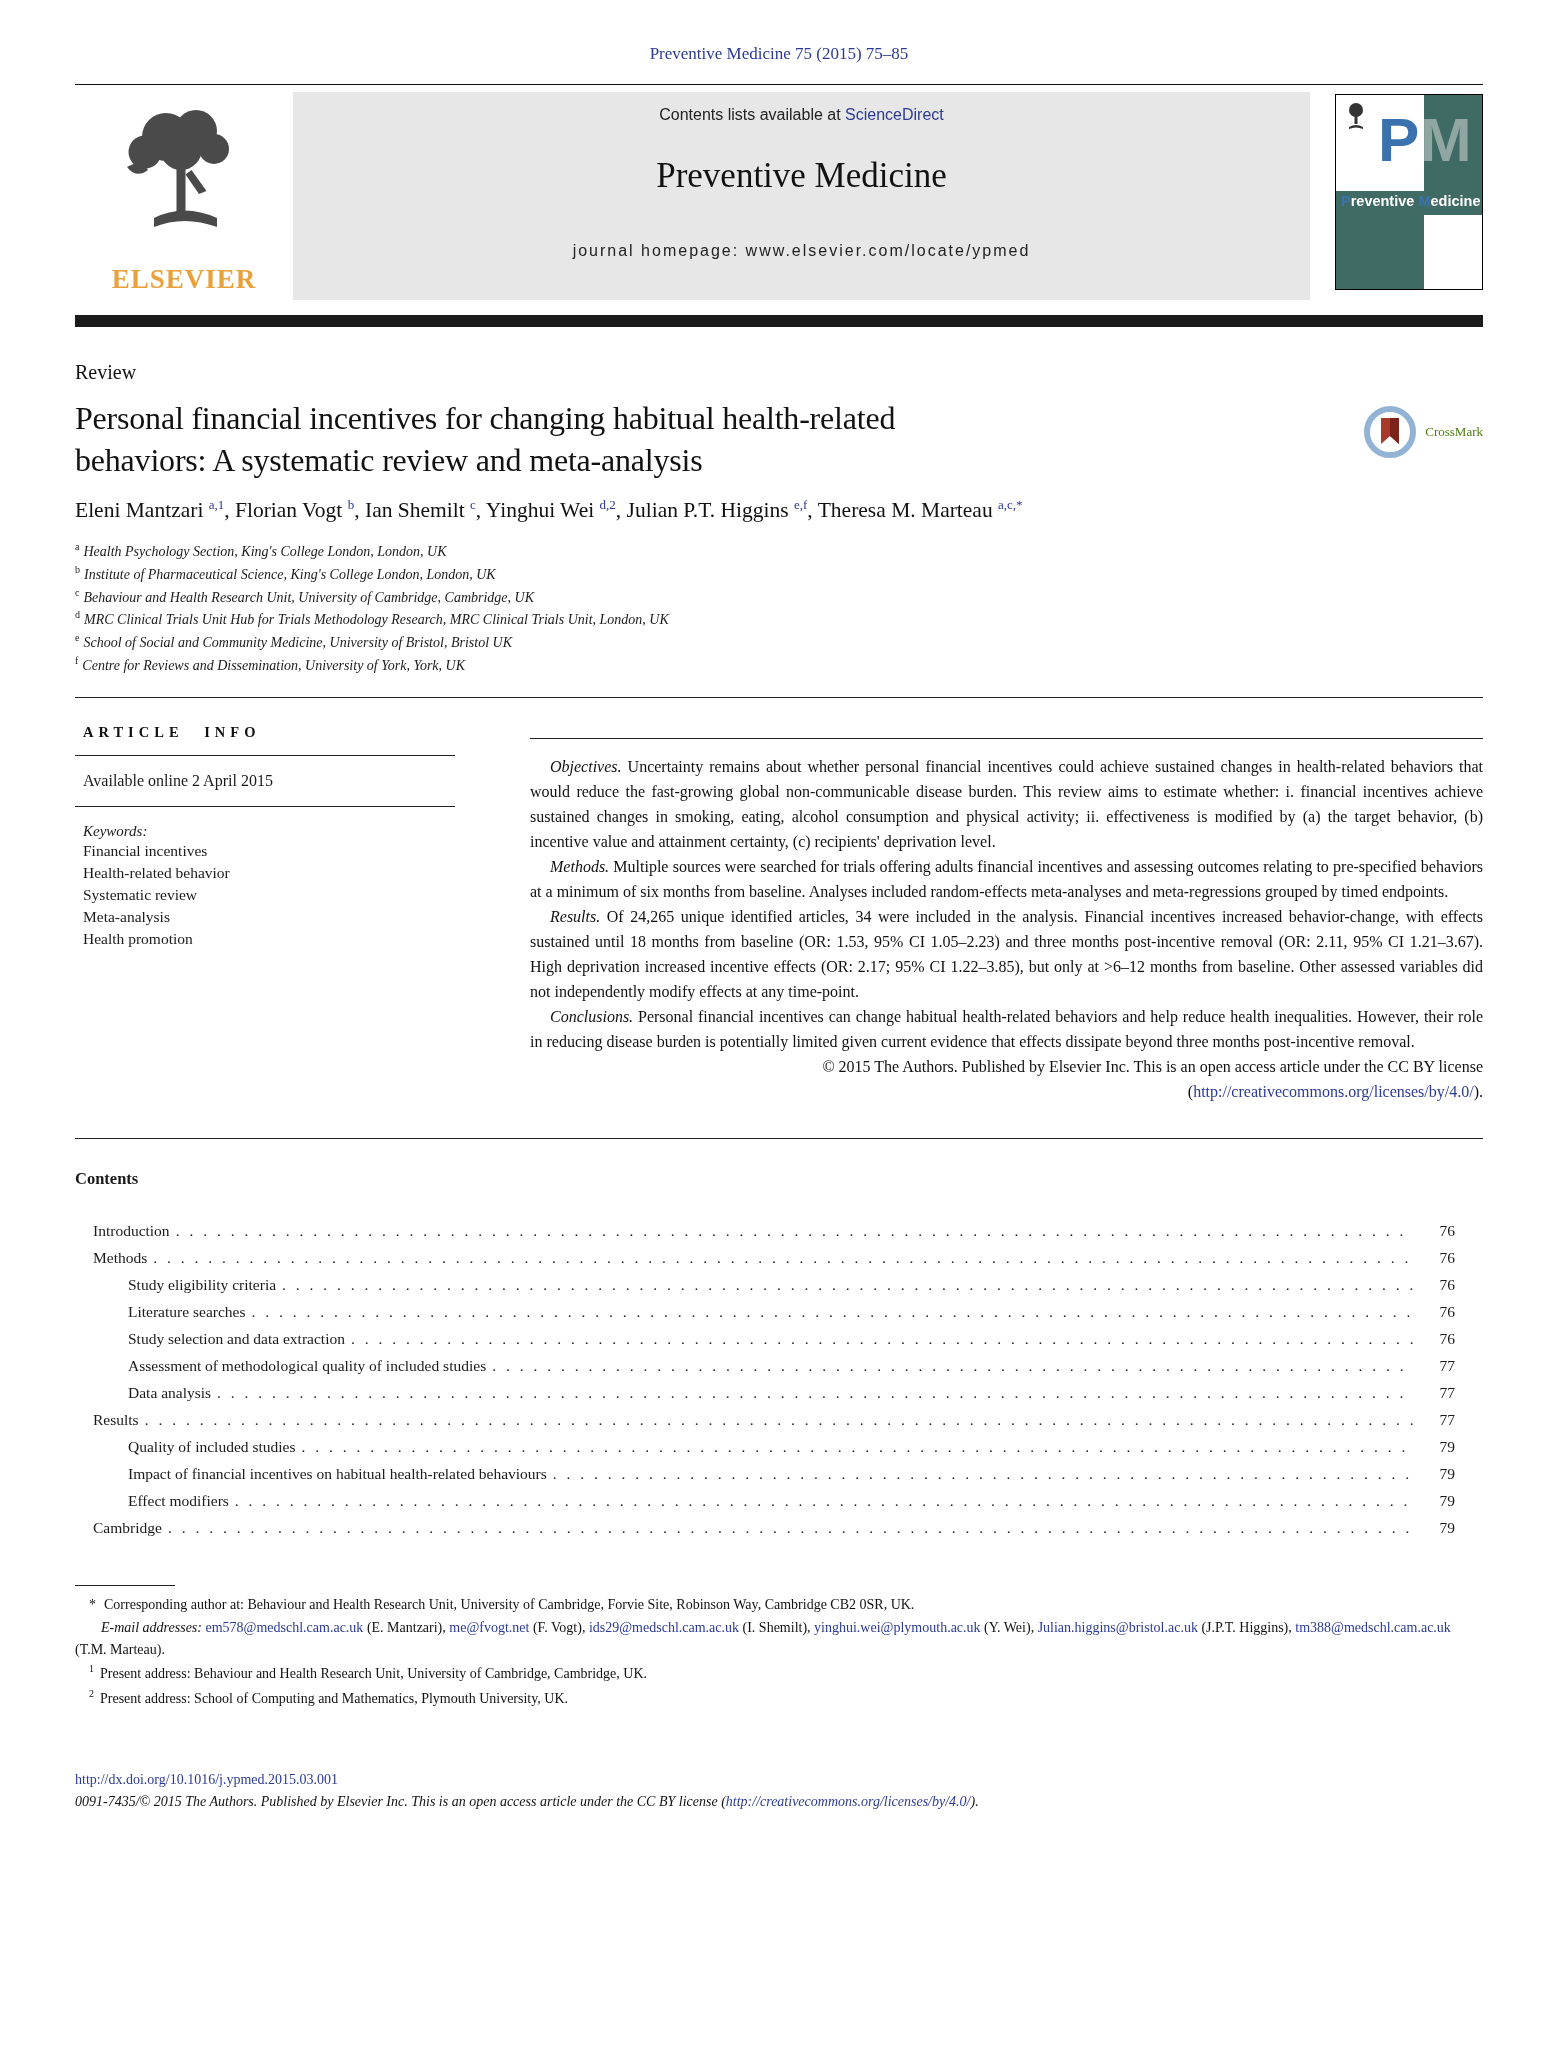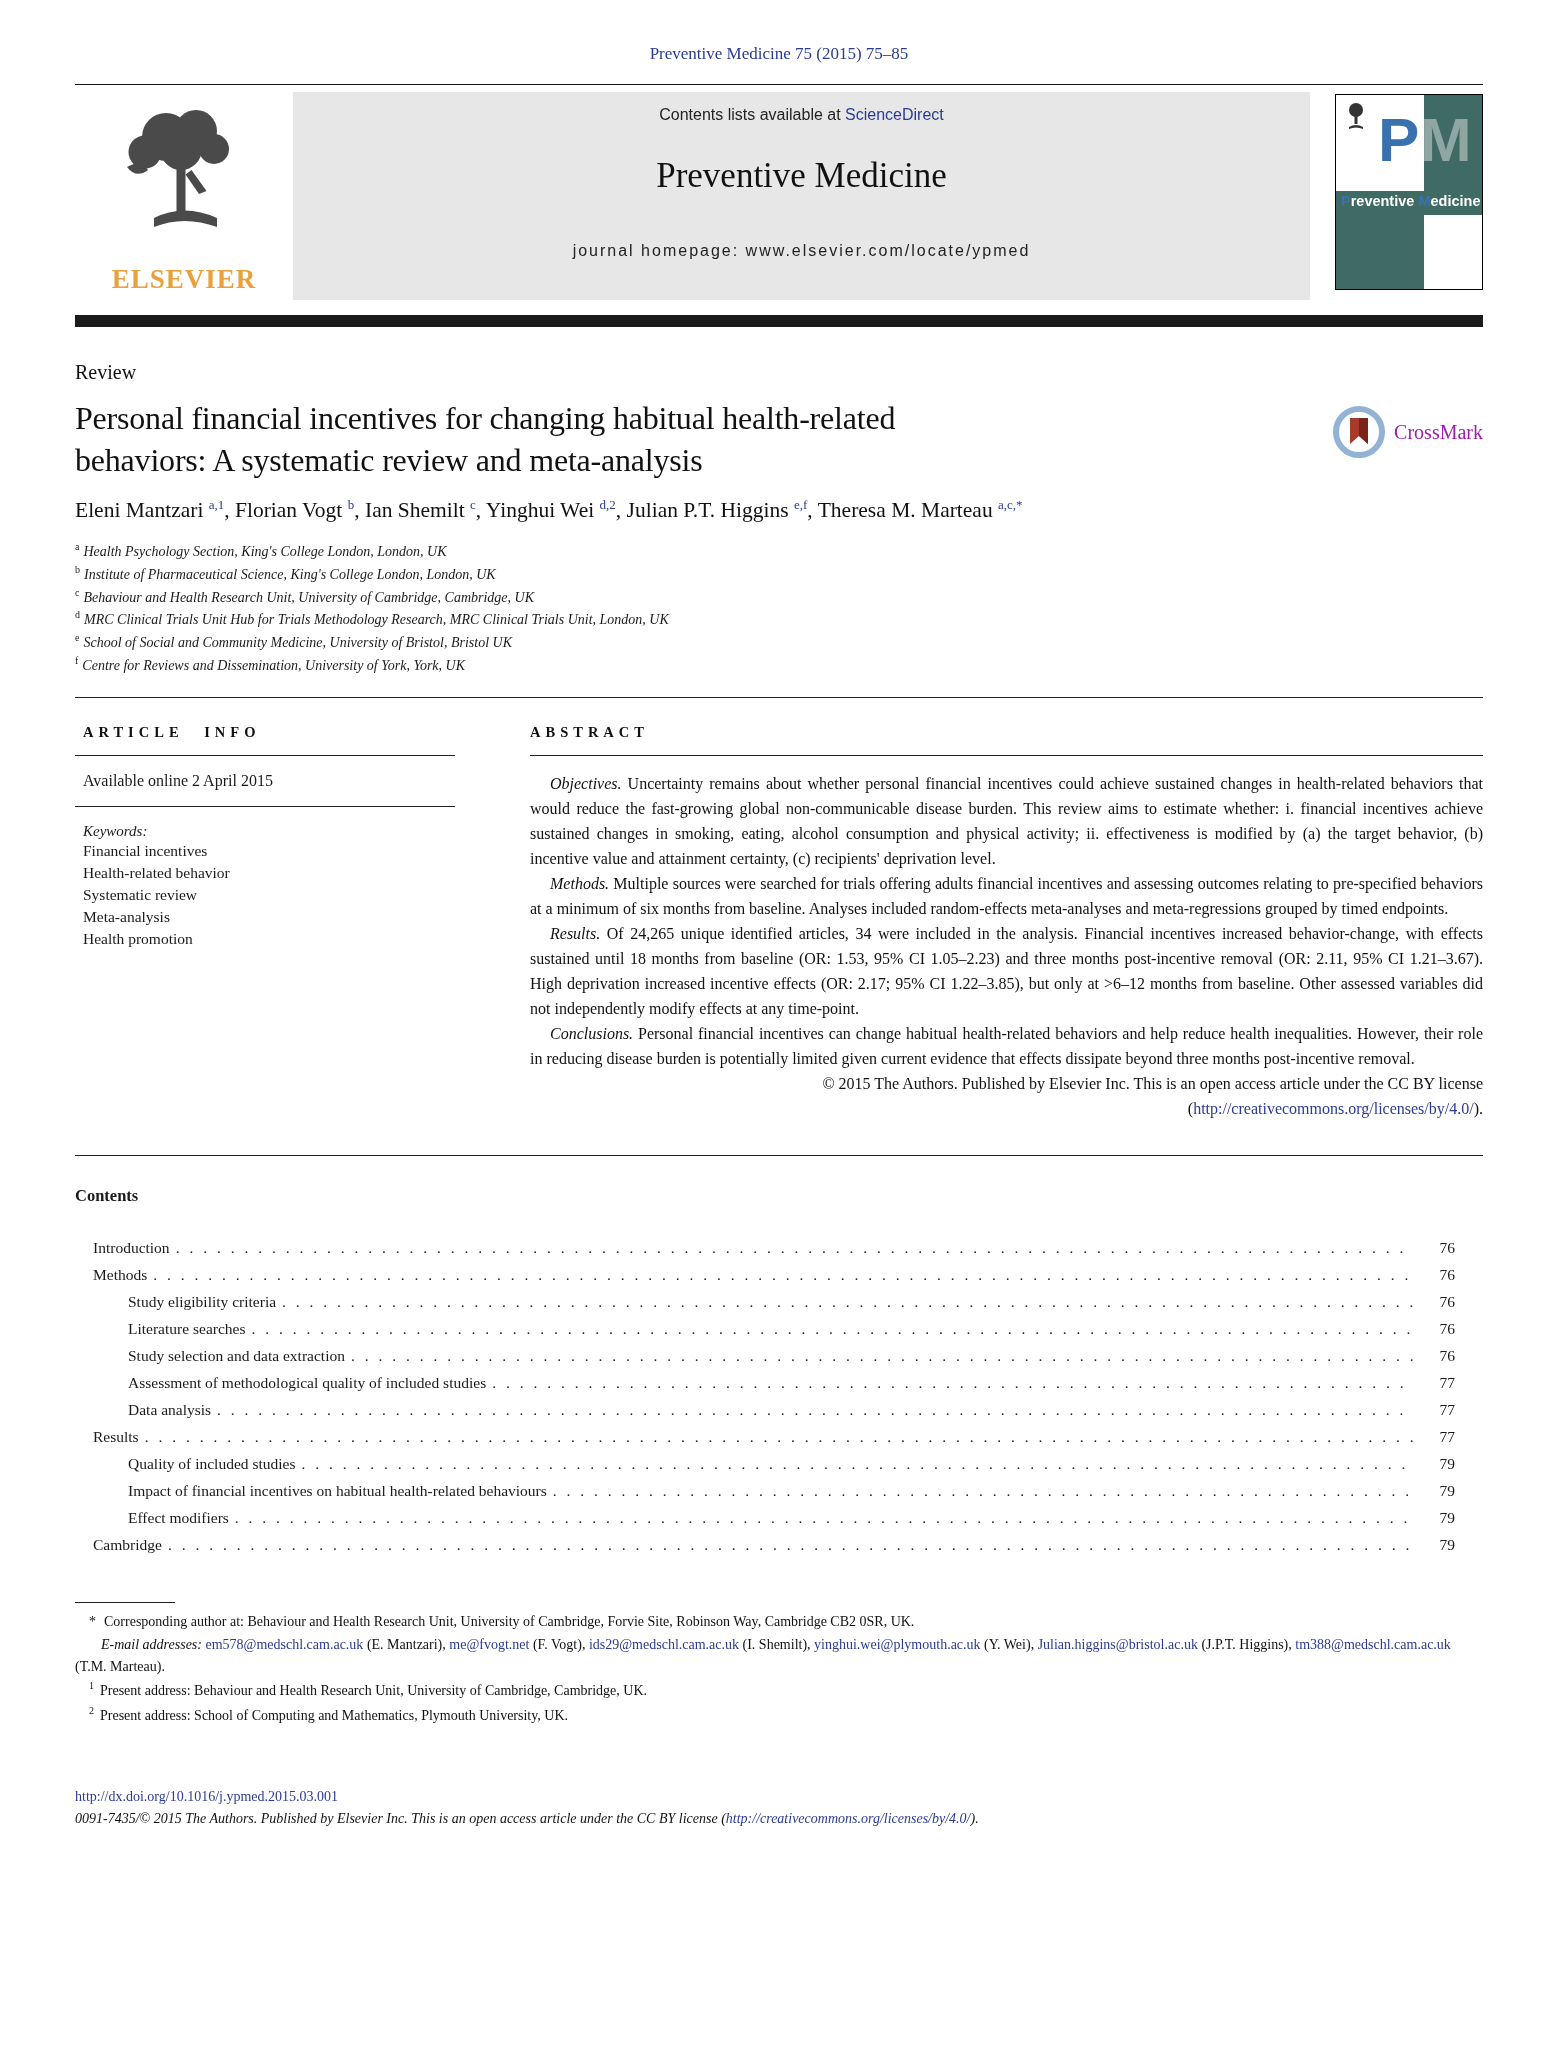--- a/index.html
+++ b/index.html
@@ -30,21 +30,21 @@
   .pm-cover .cover-title { position:absolute; left:5px; top:98px; font-family:"Liberation Sans", sans-serif; font-weight:bold; font-size:14.5px; color:#fff; white-space:nowrap; }
   .pm-cover .cover-title .ini { color:#3a72b0; }
   .pm-cover .white-low { position:absolute; left:88px; top:120px; right:0; bottom:0; background:#fff; }
   .black-bar { height:12px; background:#1b1b1b; margin-top:15px; }
 
   
   .kind { margin-top:34px; font-size:20px; color:#111; }
   .title-row { position:relative; margin-top:14px; }
   .title { font-size:32px; line-height:1.3; color:#111; letter-spacing:-0.2px; width:1150px; }
   .crossmark { position:absolute; right:0; top:6px; display:flex; align-items:center; gap:7px; }
-  .crossmark-label { font-size:20px; color:#a21caf;text-align:center; }
+  .crossmark-label { font-size:13px; color:#4d7c0f;text-align:center; }
   .authors { margin-top:16px; font-size:21.5px; color:#111; }
   .authors sup { color:#2b3a92; font-size:13px; }
   .affils { margin-top:16px; }
   .affil { font-style:italic; font-size:14px; line-height:1.5; color:#1a1a1a; }
   .affil sup { font-style:normal; font-size:10px; margin-right:4px; }
 
   .mid-rule { border-top:1.2px solid #222; margin-top:22px; }
 
   
   .twocol { display:flex; margin-top:26px; }
@@ -194,21 +194,20 @@
         <div class="kw-rule"></div>
         <div class="kw-label">Keywords:</div>
         <div class="kw">Financial incentives</div>
         <div class="kw">Health-related behavior</div>
         <div class="kw">Systematic review</div>
         <div class="kw">Meta-analysis</div>
         <div class="kw">Health promotion</div>
       </div>
       <div class="col-gap"></div>
       <div class="col-right">
-        <div class="sec-head" style="padding-left:0;">ABSTRACT</div>
         <div class="head-rule"></div>
         <div class="abstract-body">
           <p><span class="lead">Objectives.</span><span> Uncertainty remains about whether personal financial incentives could achieve sustained changes in health-related behaviors that would reduce the fast-growing global non-communicable disease burden. This review aims to estimate whether: i. financial incentives achieve sustained changes in smoking, eating, alcohol consumption and physical activity; ii. effectiveness is modified by (a) the target behavior, (b) incentive value and attainment certainty, (c) recipients' deprivation level.</span></p>
           <p><span class="lead">Methods.</span><span> Multiple sources were searched for trials offering adults financial incentives and assessing outcomes relating to pre-specified behaviors at a minimum of six months from baseline. Analyses included random-effects meta-analyses and meta-regressions grouped by timed endpoints.</span></p>
           <p><span class="lead">Results.</span><span> Of 24,265 unique identified articles, 34 were included in the analysis. Financial incentives increased behavior-change, with effects sustained until 18 months from baseline (OR: 1.53, 95% CI 1.05–2.23) and three months post-incentive removal (OR: 2.11, 95% CI 1.21–3.67). High deprivation increased incentive effects (OR: 2.17; 95% CI 1.22–3.85), but only at &gt;6–12 months from baseline. Other assessed variables did not independently modify effects at any time-point.</span></p>
           <p><span class="lead">Conclusions.</span><span> Personal financial incentives can change habitual health-related behaviors and help reduce health inequalities. However, their role in reducing disease burden is potentially limited given current evidence that effects dissipate beyond three months post-incentive removal.</span></p>
           <div class="copyright">
             <span>© 2015 The Authors. Published by Elsevier Inc. This is an open access article under the CC BY license</span><br>
             <span>(</span><a href="#" class="link">http://creativecommons.org/licenses/by/4.0/</a><span>).</span>
           </div>

